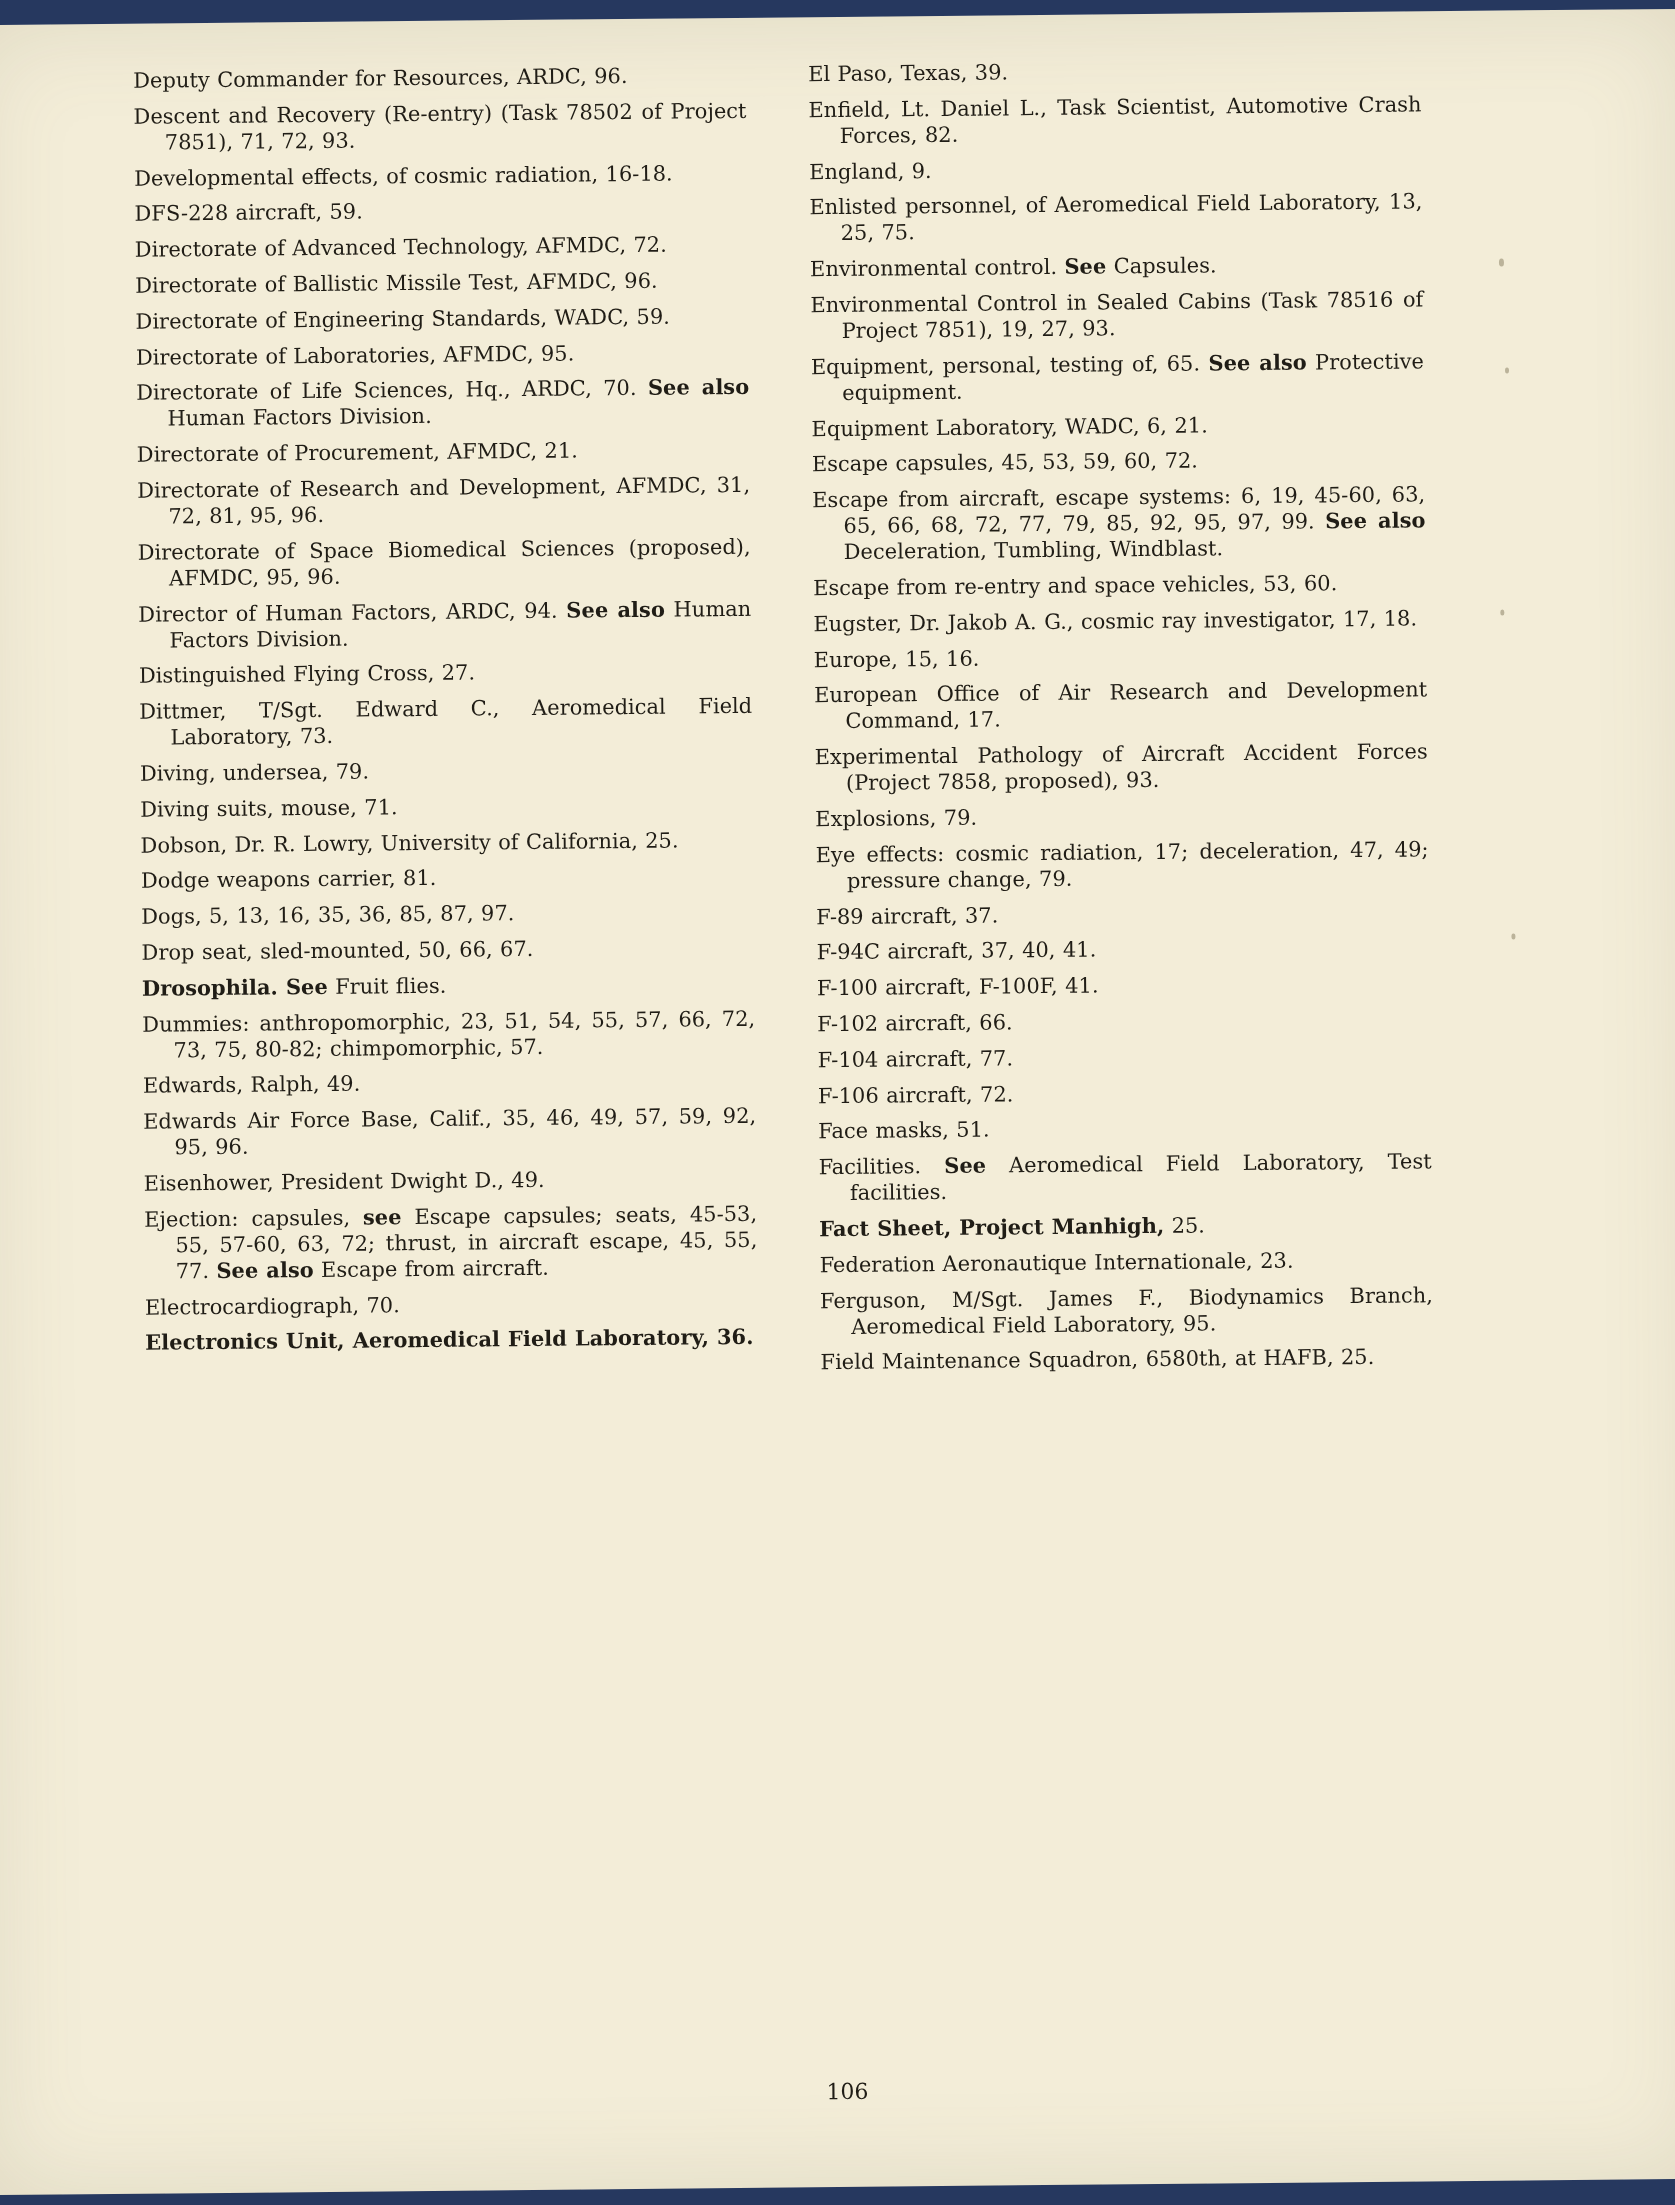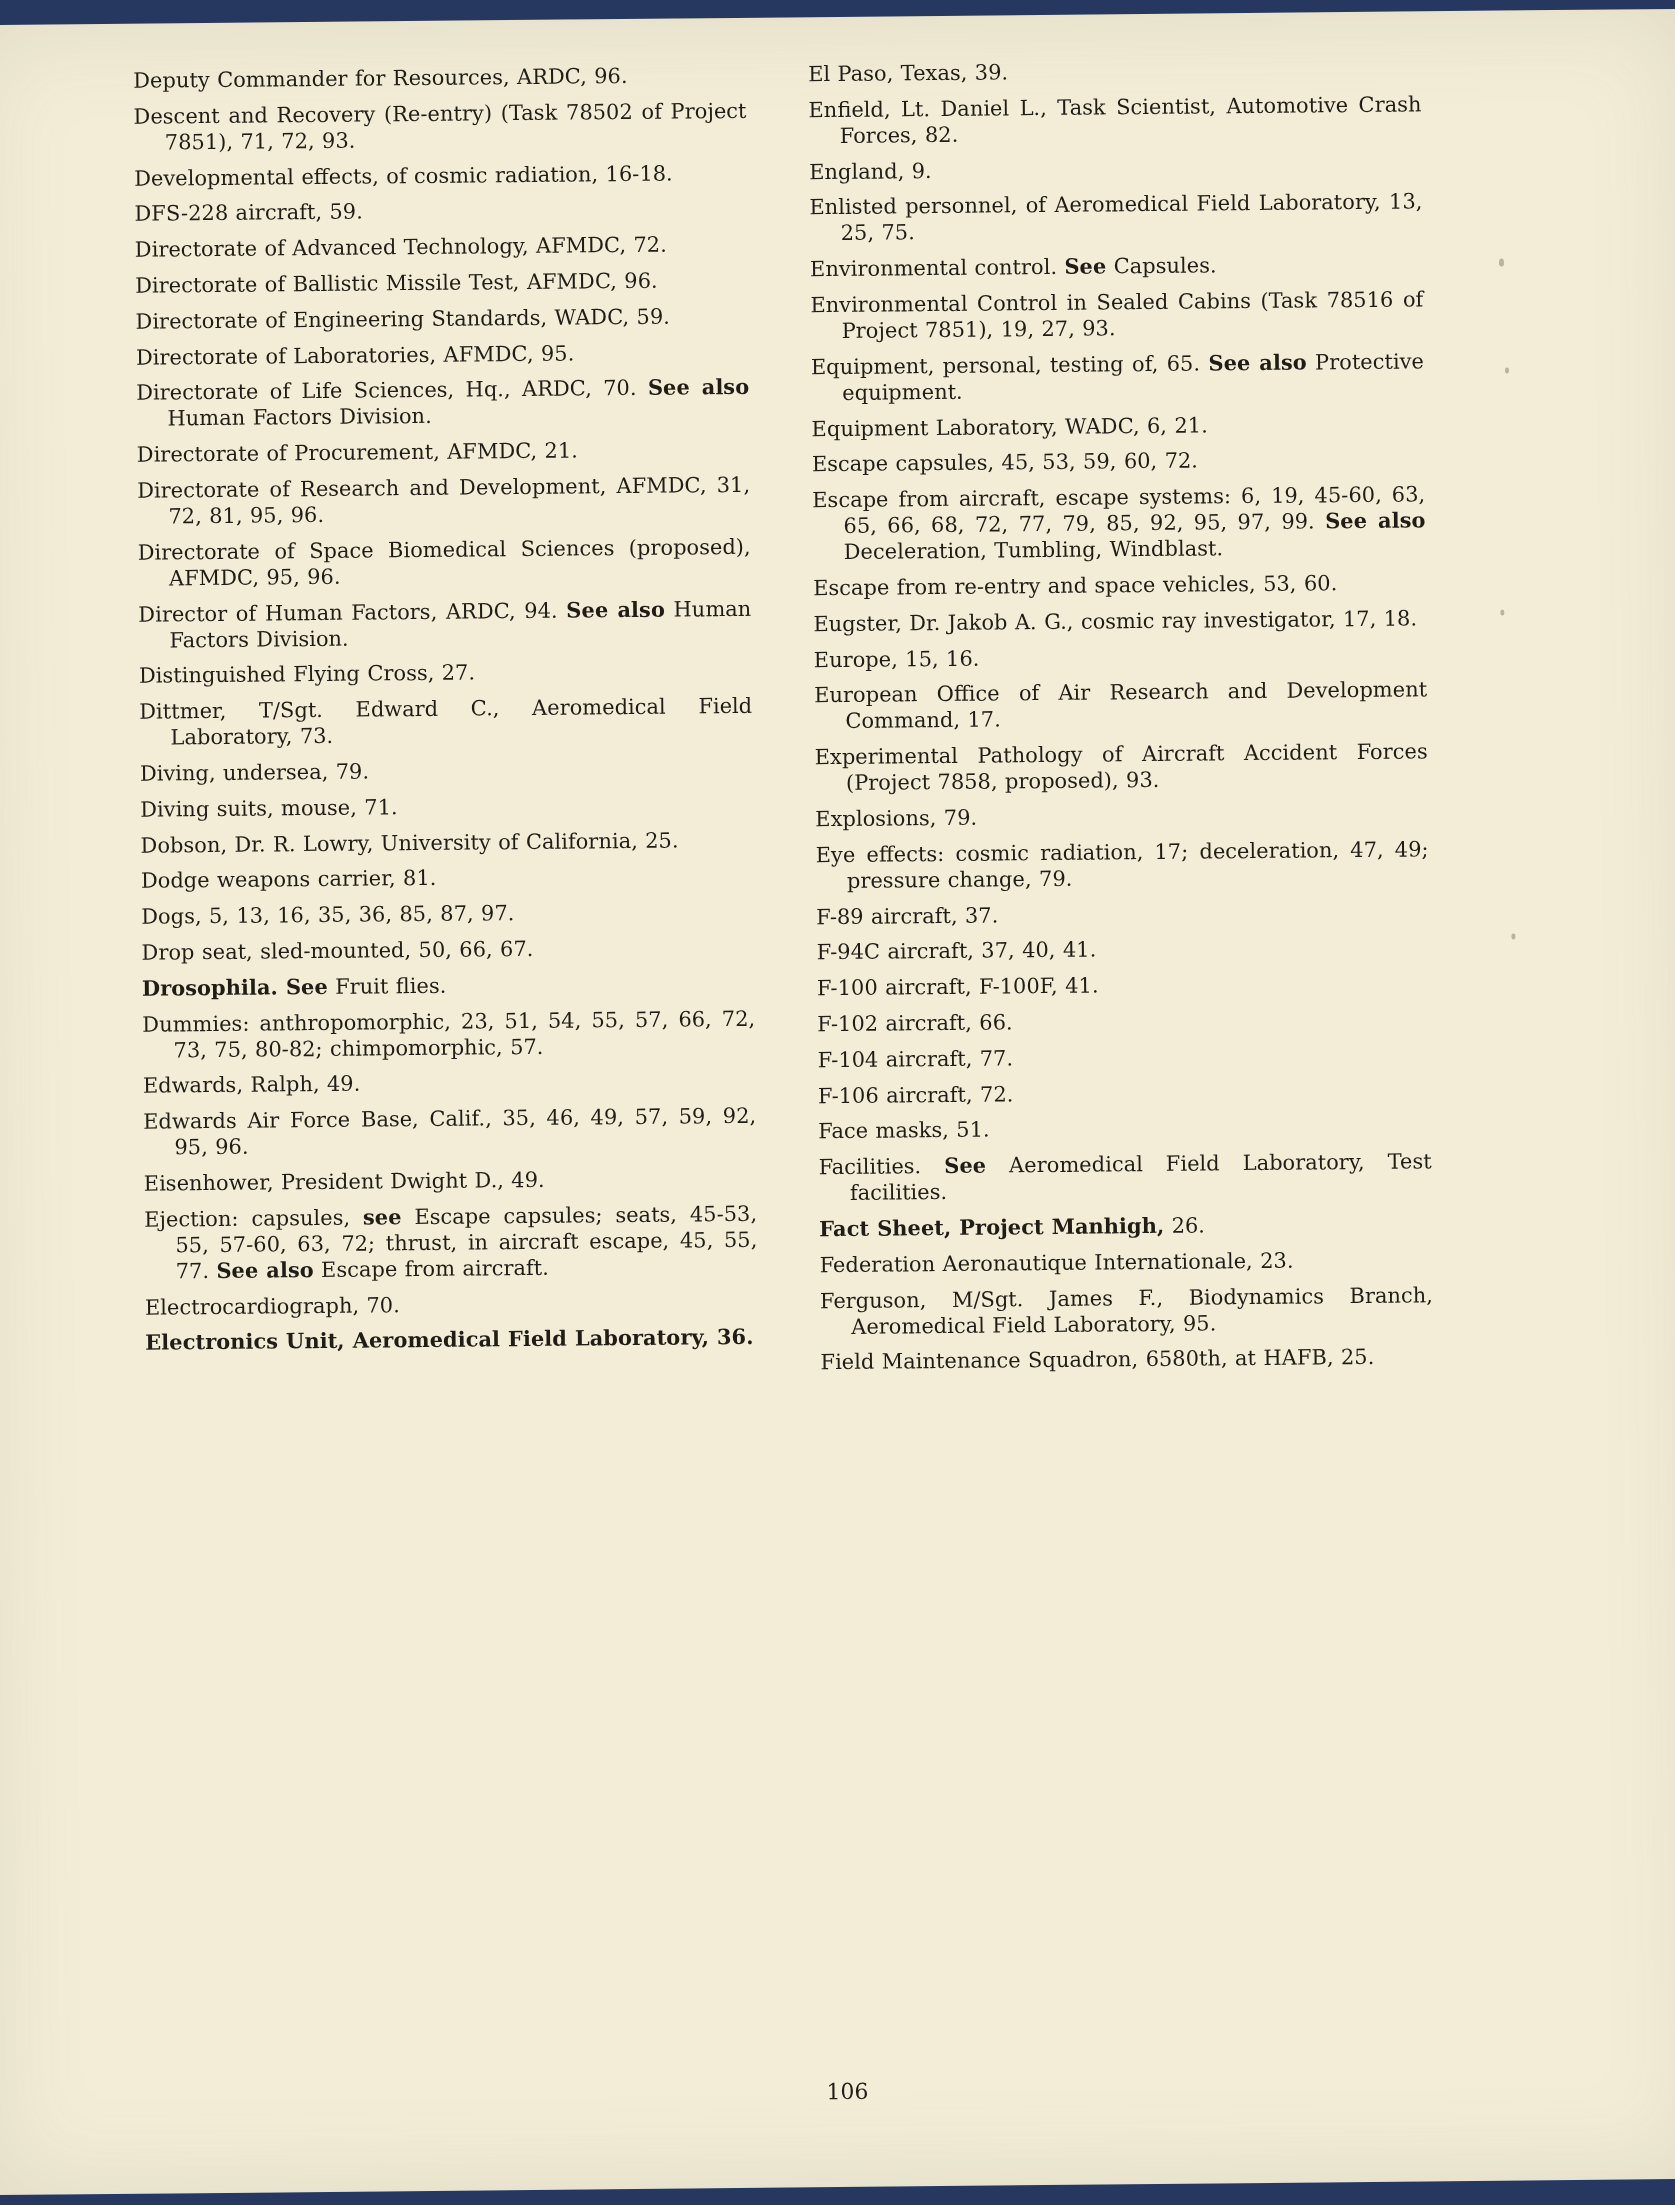--- a/index.html
+++ b/index.html
@@ -113,21 +113,21 @@
         <p class="entry"><span>Explosions, 79.</span></p>
         <p class="entry"><span>Eye effects: cosmic radiation, 17; deceleration, 47, 49; pressure change, 79.</span></p>
         <p class="entry"><span>F-89 aircraft, 37.</span></p>
         <p class="entry"><span>F-94C aircraft, 37, 40, 41.</span></p>
         <p class="entry"><span>F-100 aircraft, F-100F, 41.</span></p>
         <p class="entry"><span>F-102 aircraft, 66.</span></p>
         <p class="entry"><span>F-104 aircraft, 77.</span></p>
         <p class="entry"><span>F-106 aircraft, 72.</span></p>
         <p class="entry"><span>Face masks, 51.</span></p>
         <p class="entry"><span>Facilities. </span><b>See</b><span> Aeromedical Field Laboratory, Test facilities.</span></p>
-        <p class="entry"><b>Fact Sheet, Project Manhigh,</b><span> 26.</span></p>
+        <p class="entry"><b>Fact Sheet, Project Manhigh,</b><span> 25.</span></p>
         <p class="entry"><span>Federation Aeronautique Internationale, 23.</span></p>
         <p class="entry"><span>Ferguson, M/Sgt. James F., Biodynamics Branch, Aeromedical Field Laboratory, 95.</span></p>
         <p class="entry"><span>Field Maintenance Squadron, 6580th, at HAFB, 25.</span></p>
       </div>
   </div>
 
   <div class="page-number">106</div>
 
   <div class="speck" style="left:1527px; top:248px; width:4.9px; height:7.7px;"></div>
   <div class="speck" style="left:1532px; top:357px; width:4.2px; height:6.3px;"></div>

